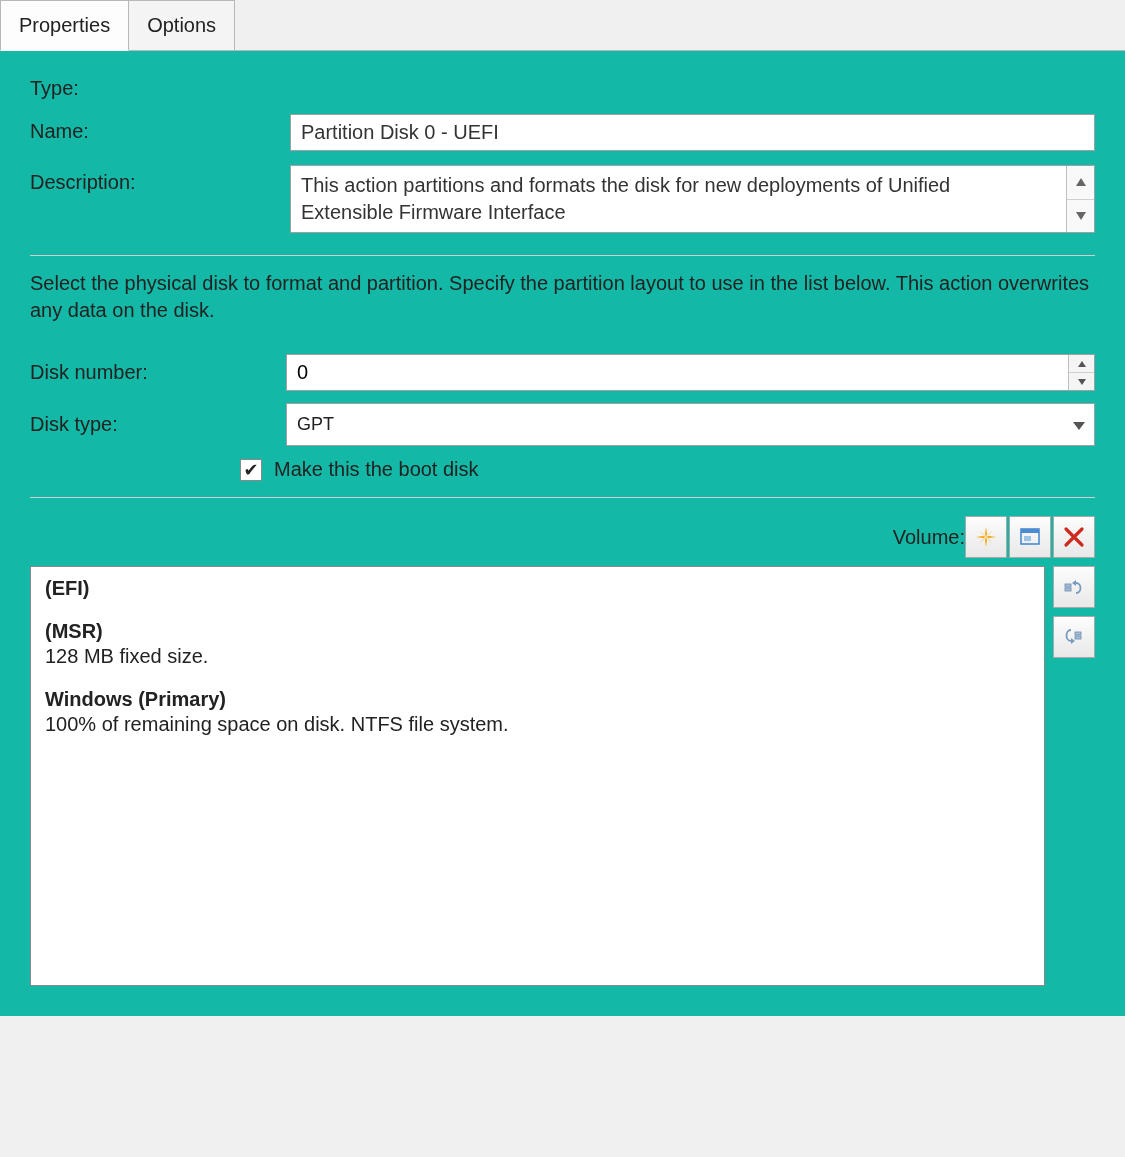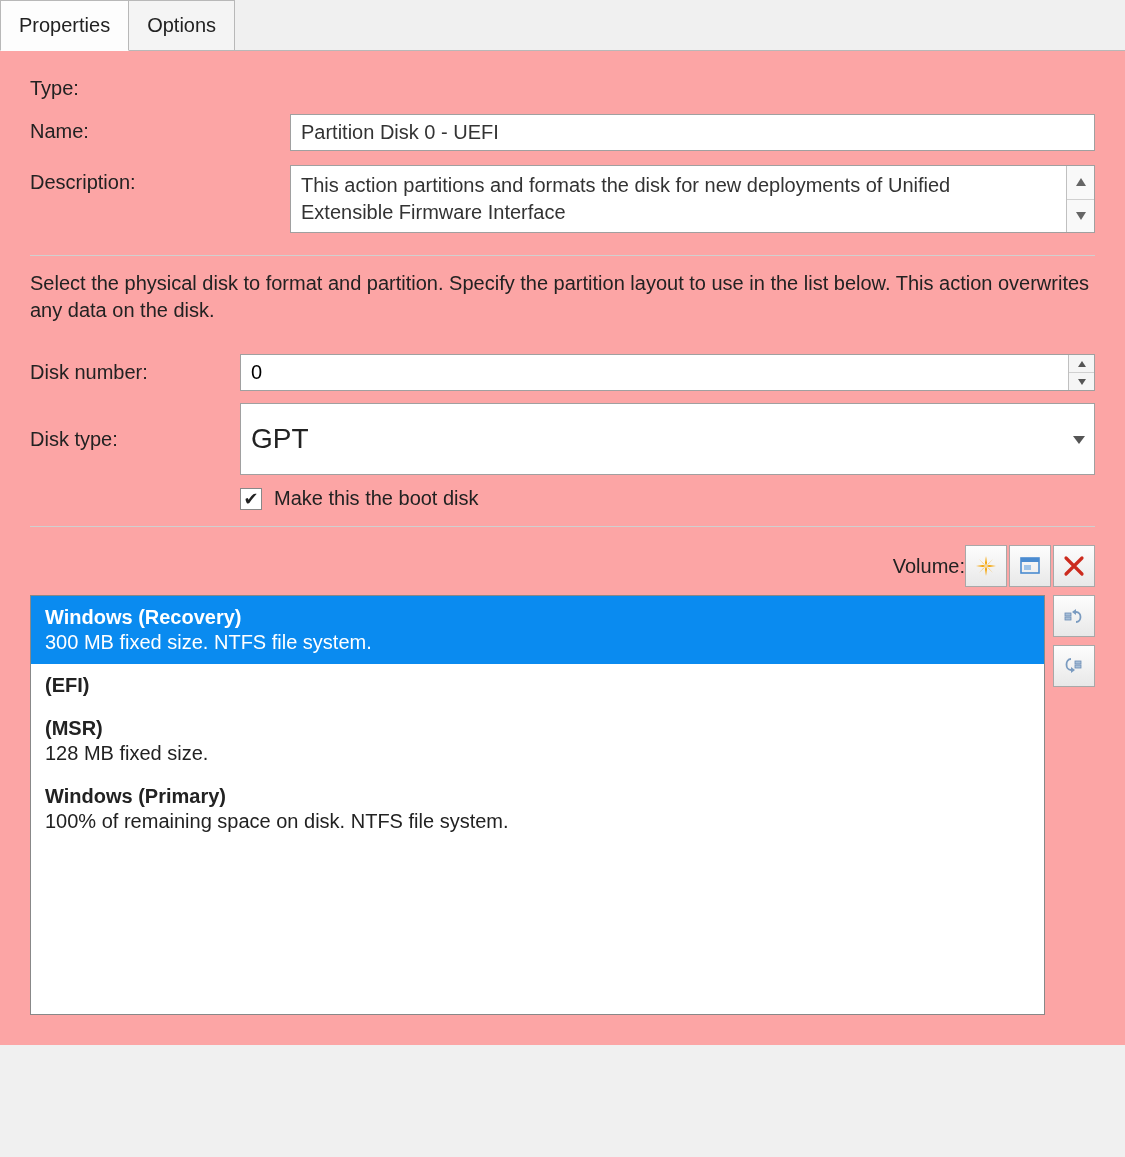--- a/index.html
+++ b/index.html
@@ -33,21 +33,21 @@
       background: #fdfdfd;
       border-bottom: 1px solid #fdfdfd;
       z-index: 2;
     }
     .tab + .tab {
       margin-left: -1px;
     }
     .panel {
       border-top: 1px solid #b8b8b8;
       margin-top: -1px;
-      background: #fca5a5;
+      background: #14b8a6;
       padding: 20px 30px 30px 30px;
     }
     .form-row {
       display: flex;
       align-items: flex-start;
       margin-bottom: 14px;
     }
     .form-label {
       width: 260px;
       padding-top: 6px;
@@ -112,20 +112,21 @@
       font-size: 20px;
       color: #222;
       line-height: 1.35;
       border-top: 1px solid #d0d0d0;
       padding-top: 14px;
     }
     .disk-row {
       display: flex;
       align-items: center;
       margin-bottom: 12px;
+      gap: 46px;
     }
     .disk-label {
       width: 210px;
       font-size: 20px;
     }
     .spinner-wrap {
       flex: 1;
       display: flex;
       border: 1px solid #a0a0a0;
       background: #fff;
@@ -157,22 +158,22 @@
     .spinner-btn:first-child { border-bottom: 1px solid #d0d0d0; }
     .select-wrap {
       flex: 1;
       display: flex;
       border: 1px solid #a0a0a0;
       background: #fff;
       align-items: center;
     }
     .select-value {
       flex: 1;
-      padding: 19px 10px;
-      font-size: 28px;
+      padding: 10px 10px;
+      font-size: 18px;
     }
     .select-arrow {
       width: 30px;
       text-align: center;
       font-size: 14px;
       color: #555;
       cursor: pointer;
     }
     .checkbox-row {
       display: flex;
@@ -372,24 +373,20 @@
         <div class="tool-btn">
           <svg width="22" height="22" viewBox="0 0 22 22">
             <path d="M3 3 L19 19 M19 3 L3 19" stroke="#cc2b1e" stroke-width="3.2" stroke-linecap="round"></path>
           </svg>
         </div>
       </div>
     </div>
 
     <div class="volume-area">
       <div class="volume-list" id="volume-list">
-          <div class="vol-item selected">
-            <div class="vol-title">Windows (Recovery)</div>
-            <div class="vol-sub">300 MB fixed size. NTFS file system.</div>
-          </div>
           <div class="vol-item">
             <div class="vol-title">(EFI)</div>
           </div>
           <div class="vol-item">
             <div class="vol-title">(MSR)</div>
             <div class="vol-sub">128 MB fixed size.</div>
           </div>
           <div class="vol-item">
             <div class="vol-title">Windows (Primary)</div>
             <div class="vol-sub">100% of remaining space on disk. NTFS file system.</div>

